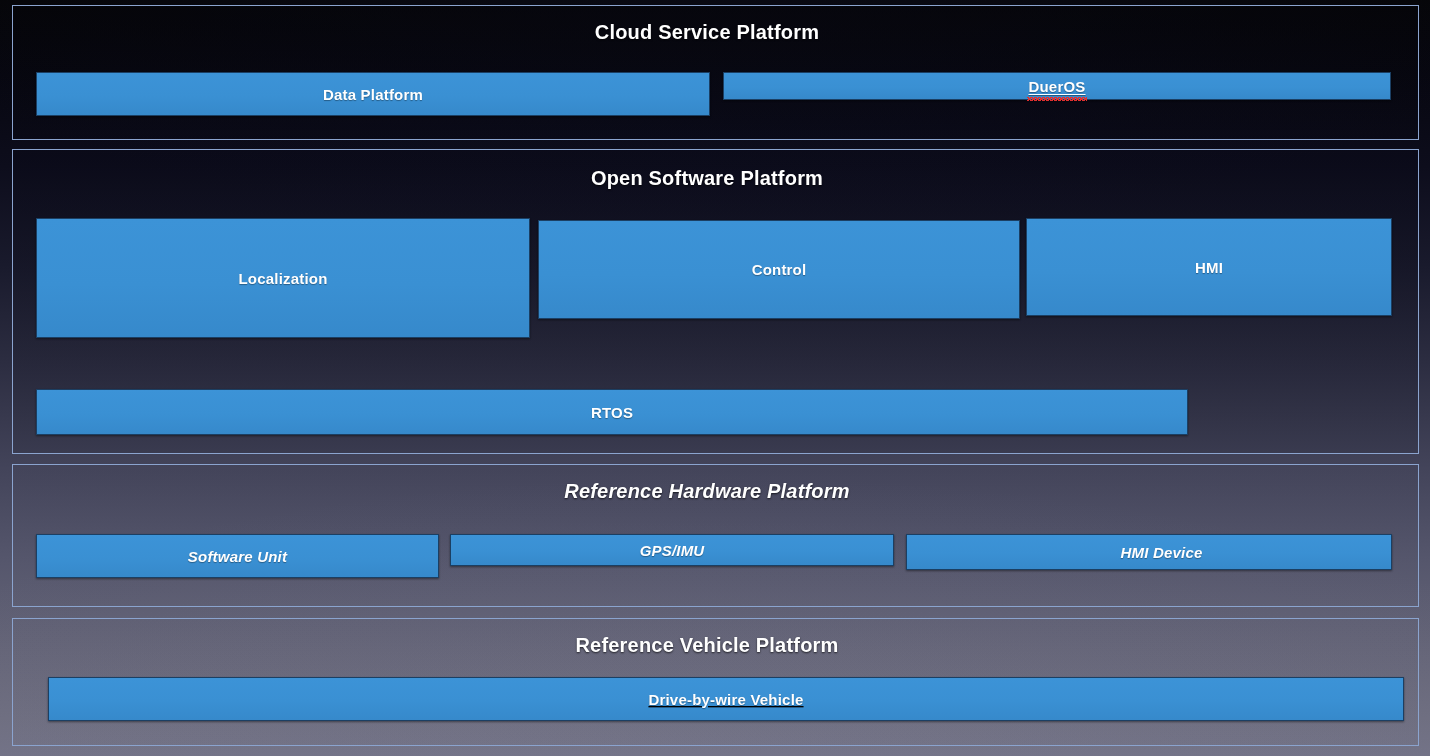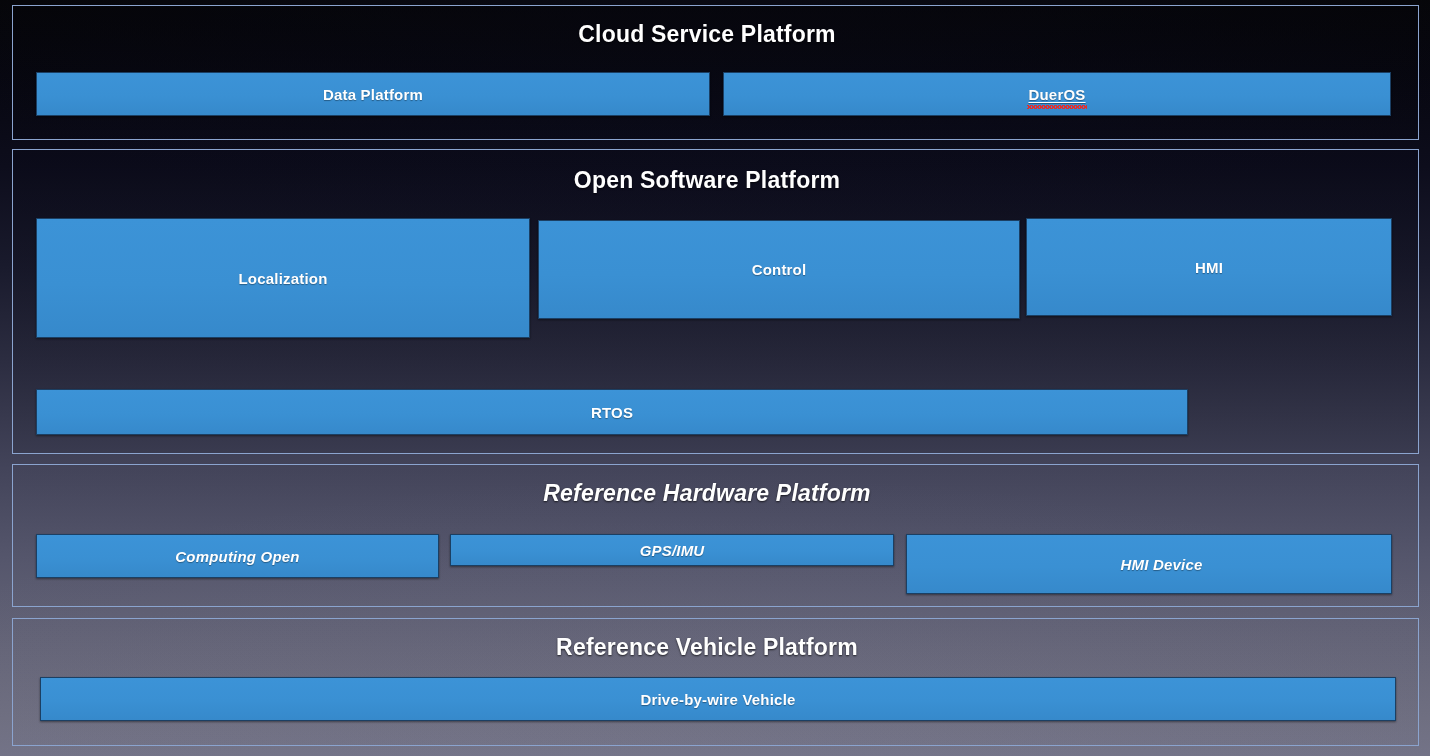--- a/index.html
+++ b/index.html
@@ -52,21 +52,21 @@
     background: rgba(255,255,255,0.012);
   }
 
   .panel-title {
     position: absolute;
     left: 0;
     right: 17px;
     text-align: center;
     color: #ffffff;
     font-weight: bold;
-    font-size: 23px;
+    font-size: 20px;
     letter-spacing: 0.2px;
     text-shadow: 0 1px 2px rgba(0,0,0,0.7);
     white-space: nowrap;
   }
 
   
   .block {
     position: absolute;
     background: linear-gradient(180deg, #3c93d7 0%, #3a90d3 55%, #3689cb 100%);
     border: 1px solid #1b3f63;
@@ -124,21 +124,21 @@
 <div class="slide">
 
   <div class="panel" id="section-cloud" style="left:12px; top:5px; width:1407px; height:135px;">
 
     <div class="panel-title" style="top:15px;">Cloud Service Platform</div>
 
     <div class="block" style="left:23px; top:66px; width:674px; height:44px;">
       <span class="block-label">Data Platform</span>
     </div>
 
-    <div class="block" style="left:710px; top:66px; width:668px; height:44px;">
+    <div class="block" style="left:710px; top:66px; width:668px; height:28px;">
       <span class="block-label misspelled">DuerOS</span>
     </div>
   </div>
 
   <div class="panel" id="section-software" style="left:12px; top:149px; width:1407px; height:305px;">
 
     <div class="panel-title" style="top:17px;">Open Software Platform</div>
 
     <div class="block" style="left:23px; top:68px; width:494px; height:120px;">
       <span class="block-label">Localization</span>
@@ -156,34 +156,34 @@
     <div class="block" style="left:23px; top:239px; width:1152px; height:46px;">
       <span class="block-label">RTOS</span>
     </div>
   </div>
 
   <div class="panel" id="section-hardware" style="left:12px; top:464px; width:1407px; height:143px;">
 
     <div class="panel-title" style="top:15px;">Reference Hardware Platform</div>
 
     <div class="block" style="left:23px; top:69px; width:403px; height:44px;">
-      <span class="block-label">Computing Open</span>
+      <span class="block-label">Software Unit</span>
     </div>
 
     <div class="block" style="left:437px; top:69px; width:444px; height:32px;">
       <span class="block-label">GPS/IMU</span>
     </div>
 
-    <div class="block" style="left:893px; top:69px; width:486px; height:60px;padding-left:25px;">
+    <div class="block" style="left:893px; top:69px; width:486px; height:36px;padding-left:25px;">
       <span class="block-label">HMI Device</span>
     </div>
   </div>
 
   <div class="panel" id="section-vehicle" style="left:12px; top:618px; width:1407px; height:128px;">
 
     <div class="panel-title" style="top:15px;">Reference Vehicle Platform</div>
 
-    <div class="block" style="left:27px; top:58px; width:1356px; height:44px;">
+    <div class="block" style="left:35px; top:58px; width:1356px; height:44px;text-decoration:underline;">
       <span class="block-label">Drive-by-wire Vehicle</span>
     </div>
   </div>
 
 </div>
 
 </body></html>

